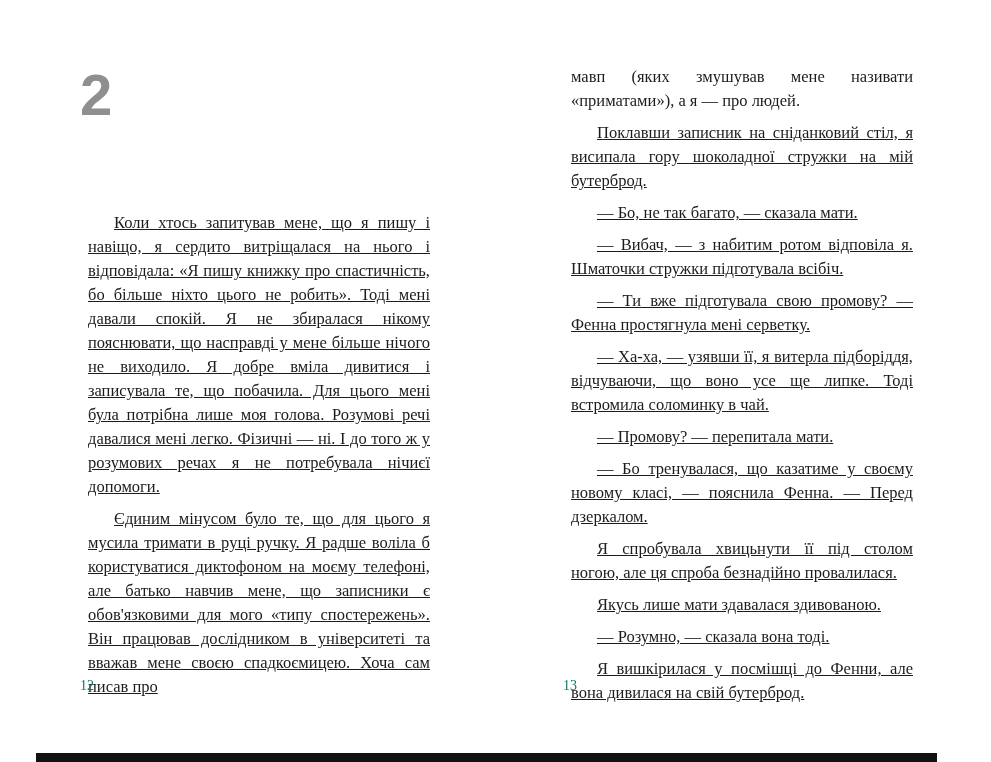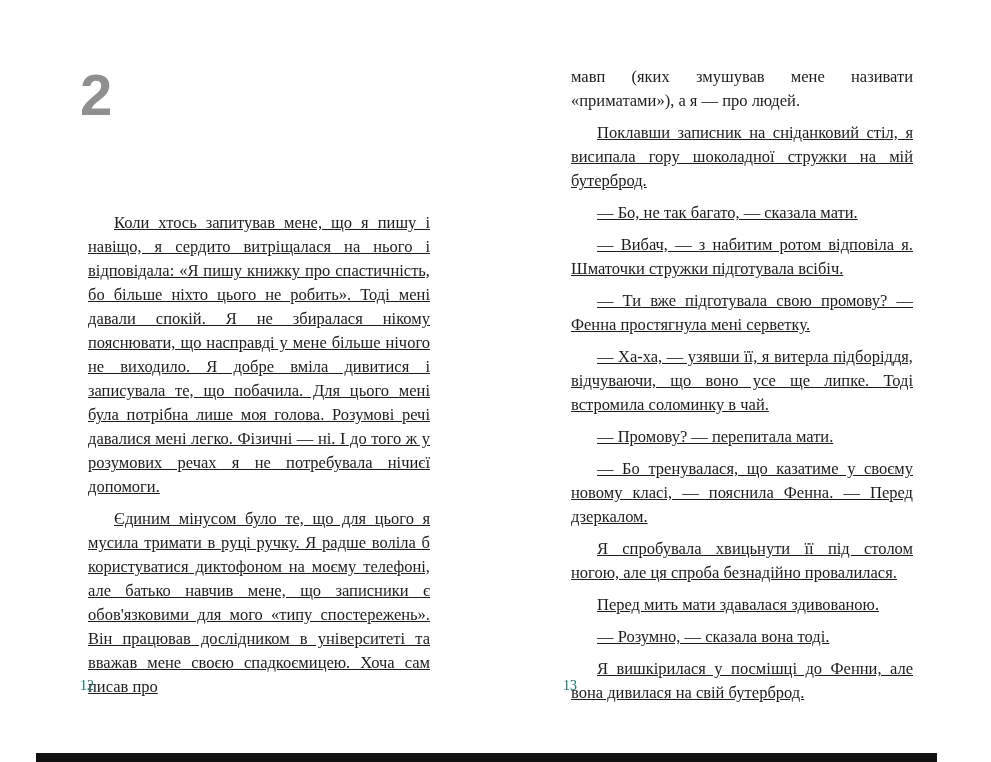--- a/index.html
+++ b/index.html
@@ -83,21 +83,21 @@
     <div class="body-text">
       <p class="para">мавп (яких змушував мене називати «приматами»), а я — про людей.</p>
       <p class="para indent">Поклавши записник на сніданковий стіл, я висипала гору шоколадної стружки на мій бутерброд.</p>
       <p class="para indent">— Бо, не так багато, — сказала мати.</p>
       <p class="para indent">— Вибач, — з набитим ротом відповіла я. Шматочки стружки підготувала всібіч.</p>
       <p class="para indent">— Ти вже підготувала свою промову? — Фенна простягнула мені серветку.</p>
       <p class="para indent">— Ха-ха, — узявши її, я витерла підборіддя, відчуваючи, що воно усе ще липке. Тоді встромила соломинку в чай.</p>
       <p class="para indent">— Промову? — перепитала мати.</p>
       <p class="para indent">— Бо тренувалася, що казатиме у своєму новому класі, — пояснила Фенна. — Перед дзеркалом.</p>
       <p class="para indent">Я спробувала хвицьнути її під столом ногою, але ця спроба безнадійно провалилася.</p>
-      <p class="para indent">Перед мить мати здавалася здивованою.</p>
+      <p class="para indent">Якусь лише мати здавалася здивованою.</p>
       <p class="para indent">— Розумно, — сказала вона тоді.</p>
       <p class="para indent">Я вишкірилася у посмішці до Фенни, але вона дивилася на свій бутерброд.</p>
     </div>
   </div>
 
   <div class="page-number num-left">12</div>
   <div class="page-number num-right">13</div>
 
   <div class="bottom-bar"></div>
 

